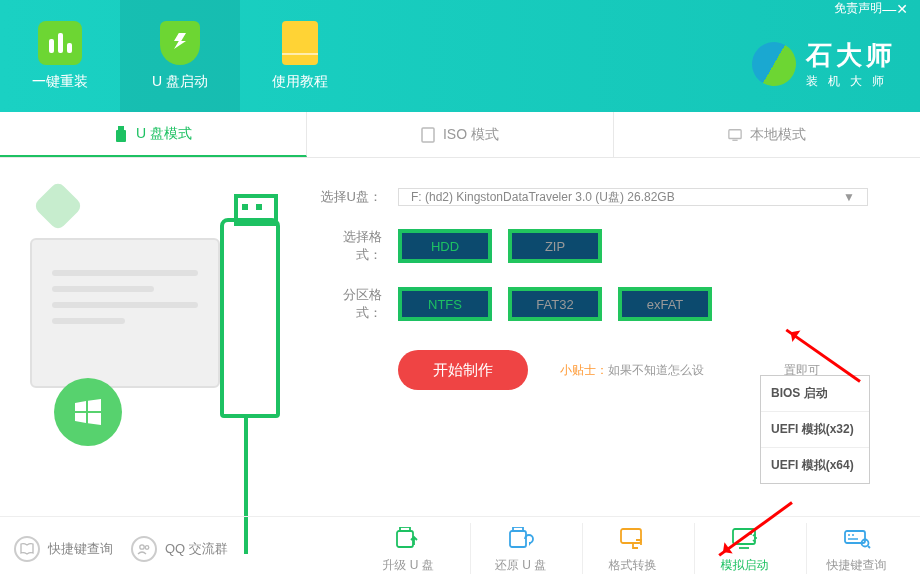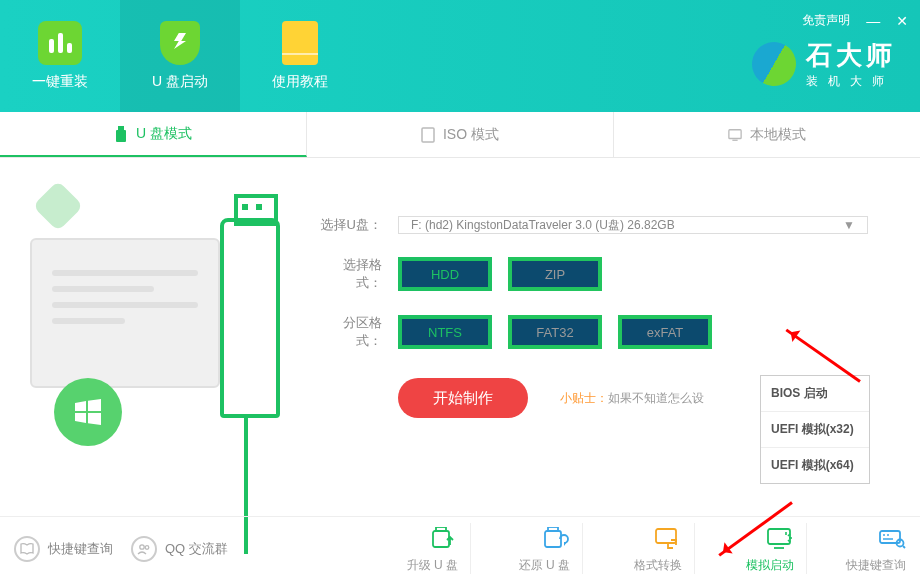--- a/index.html
+++ b/index.html
@@ -39,22 +39,22 @@
   top: 12px; left: 14px; width: 12px; height: 16px;
   background: #fff;
   clip-path: polygon(40% 0, 100% 0, 60% 50%, 100% 50%, 0 100%, 40% 50%, 0 50%);
 }
 .icon-book { background: #ffd335; border-radius: 4px; width: 36px; height: 44px; position: relative; }
 .icon-book::before { content: ""; position: absolute; bottom: 10px; left: 0; right: 0; height: 2px; background: rgba(255,255,255,0.6); }
 .bars { display: flex; gap: 4px; align-items: flex-end; }
 .bars span { width: 5px; background: #fff; border-radius: 2px; }
 
 .titlebar {
-  position: absolute; top: 12px; right: 12px;
-  display: flex; align-items: center; gap: 16px;
+  position: absolute; top: 0; right: 12px;
+  display: flex; align-items: center; 
   color: #fff; font-size: 12px;
 }
 .win-btn { cursor: pointer; font-size: 14px; }
 
 .brand {
   position: absolute; right: 24px; top: 38px;
   display: flex; align-items: center; gap: 10px;
   color: #fff;
 }
 .brand-logo {
@@ -119,21 +119,21 @@
   background: #57d26e; border-radius: 50%;
   display: flex; align-items: center; justify-content: center;
 }
 .win-logo-small {
   position: absolute; left: 20px; top: 0;
   width: 36px; height: 36px;
   background: #c7edce; border-radius: 8px;
   transform: rotate(45deg);
 }
 
-.form { flex: 1; padding-left: 20px; margin-top: 28px; }
+.form { flex: 1; padding-left: 20px; }
 .row { display: flex; align-items: center; gap: 16px; margin-bottom: 22px; }
 .row-label { font-size: 13px; color: #888; width: 62px; text-align: right; }
 .select {
   flex: 1; height: 18px; border: 1px solid #ddd;
   padding: 0 12px; display: flex; align-items: center; justify-content: space-between;
   font-size: 12px; color: #888; font-family: monospace, sans-serif;
   cursor: pointer; max-width: 470px;
 }
 .select .arrow { color: #999; }
 .opt-btn {
@@ -172,21 +172,21 @@
 .link-btn {
   display: flex; align-items: center; gap: 8px;
   color: #888; font-size: 13px; margin-right: 18px; cursor: pointer;
 }
 .link-btn .circ {
   width: 26px; height: 26px; border: 2px solid #ccc; border-radius: 50%;
   display: flex; align-items: center; justify-content: center;
 }
 .actions { margin-left: auto; display: flex; gap: 12px; }
 .act {
-  width: 100px; display: flex; flex-direction: column; align-items: flex-end;
+  width: 100px; display: flex; flex-direction: column; align-items: center;
   gap: 8px; font-size: 12px; color: #999; cursor: pointer;
   border-left: 1px solid #eee; padding-top: 4px;
 }
 .act:first-child { border-left: none; }
 .act.sel { color: #1dc162; }
 .act-ico { width: 28px; height: 22px; position: relative; }
 .act-ico svg { width: 100%; height: 100%; }
 
 .arrow-red {
   position: absolute; z-index: 50;

